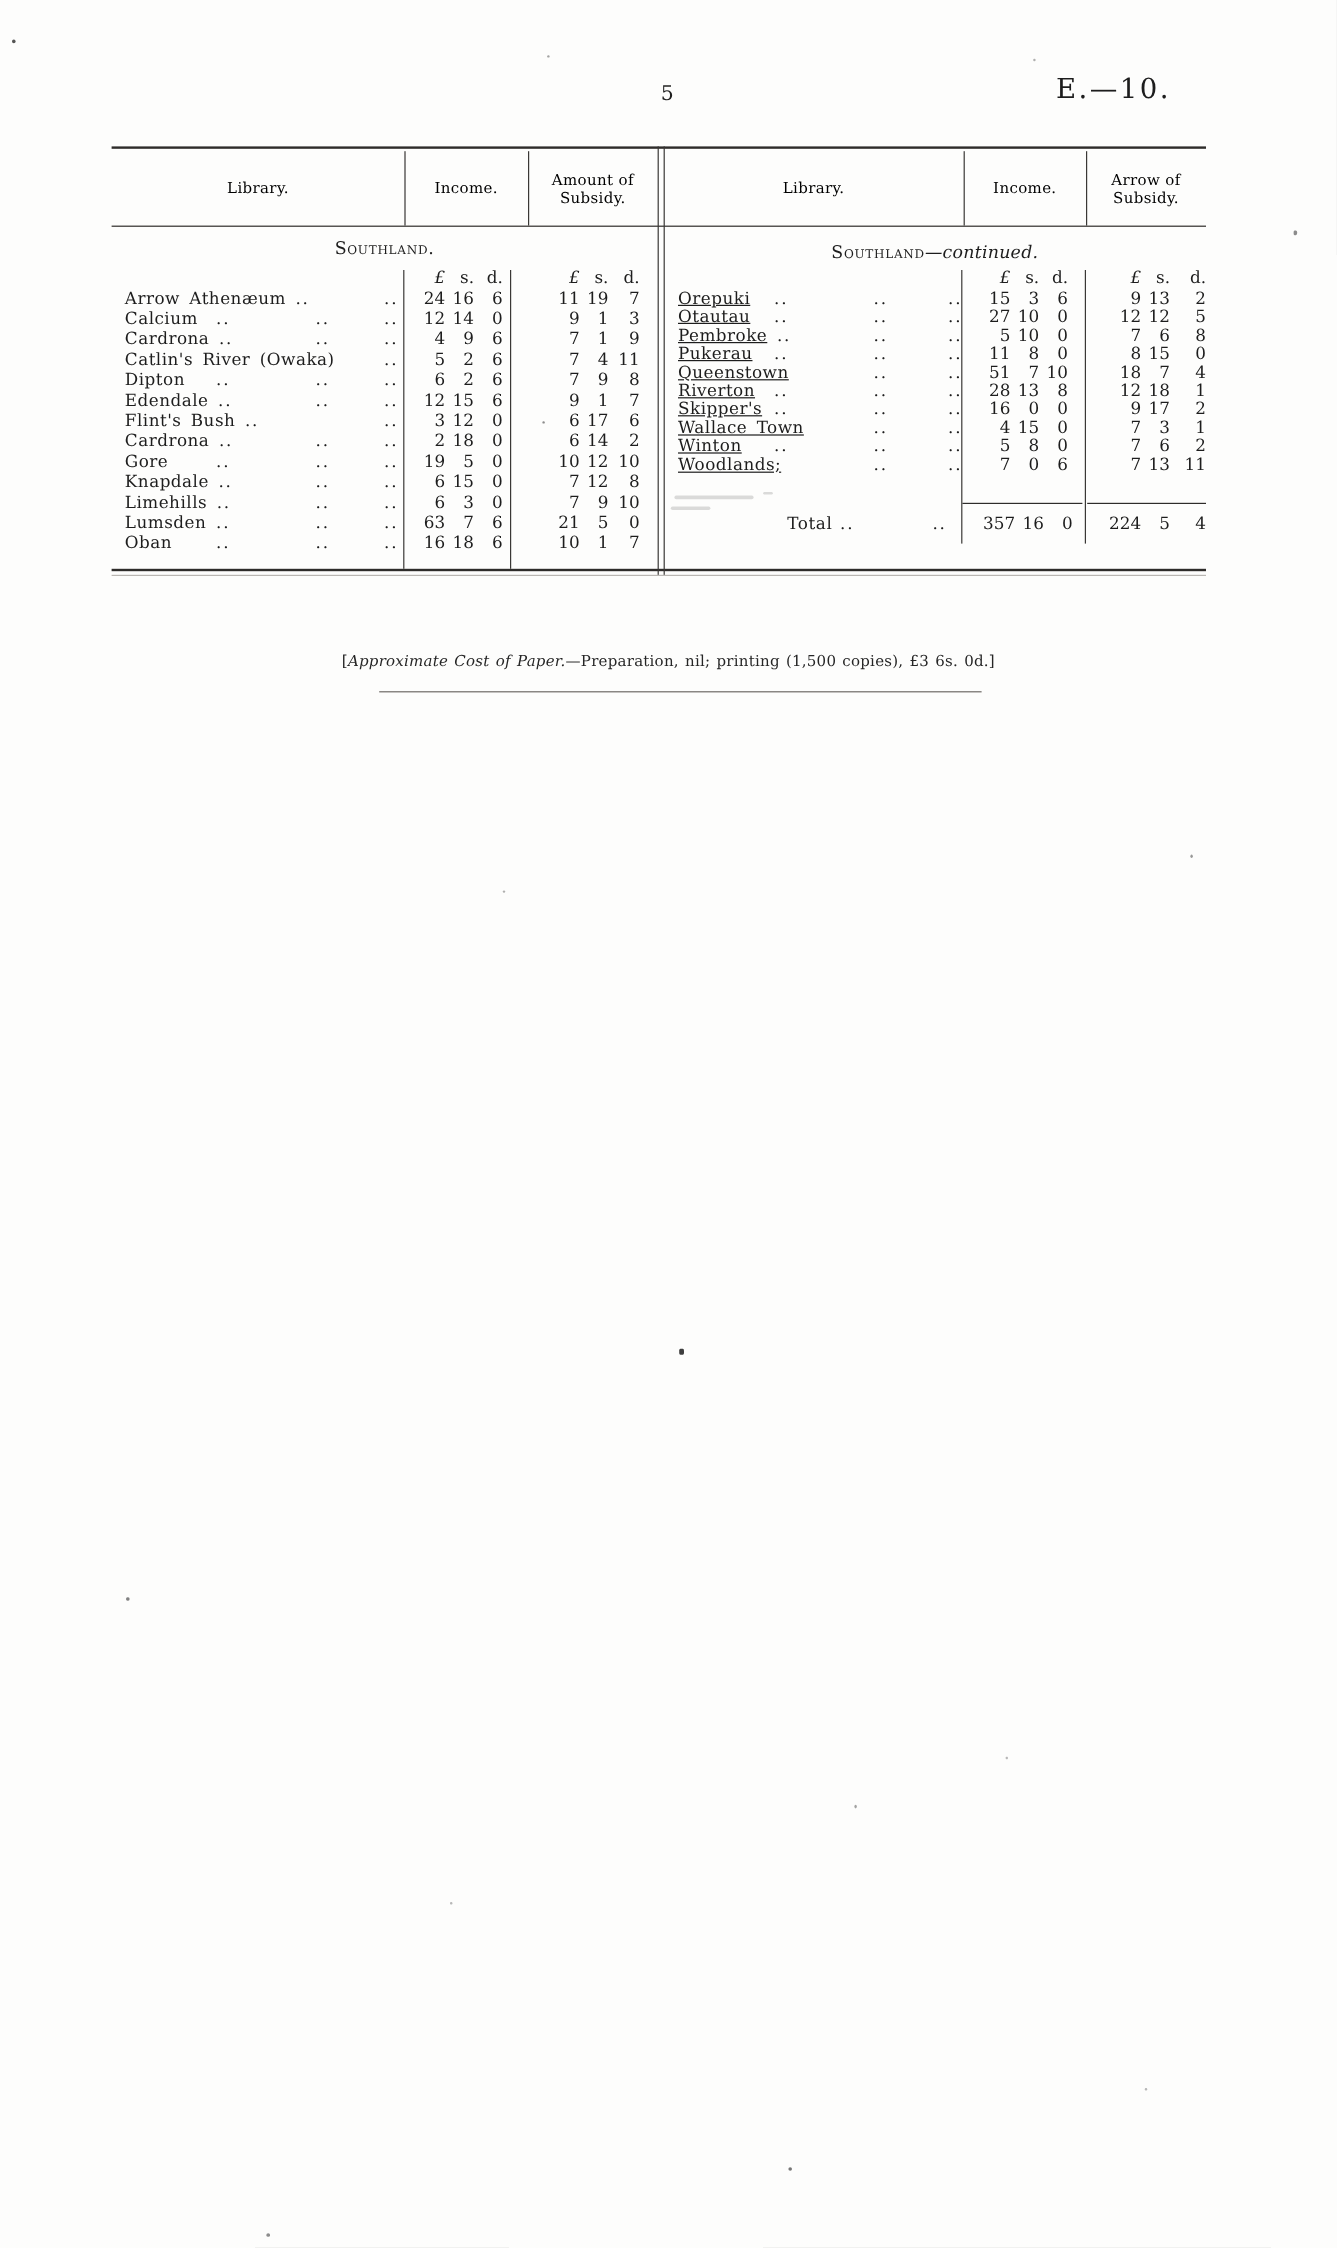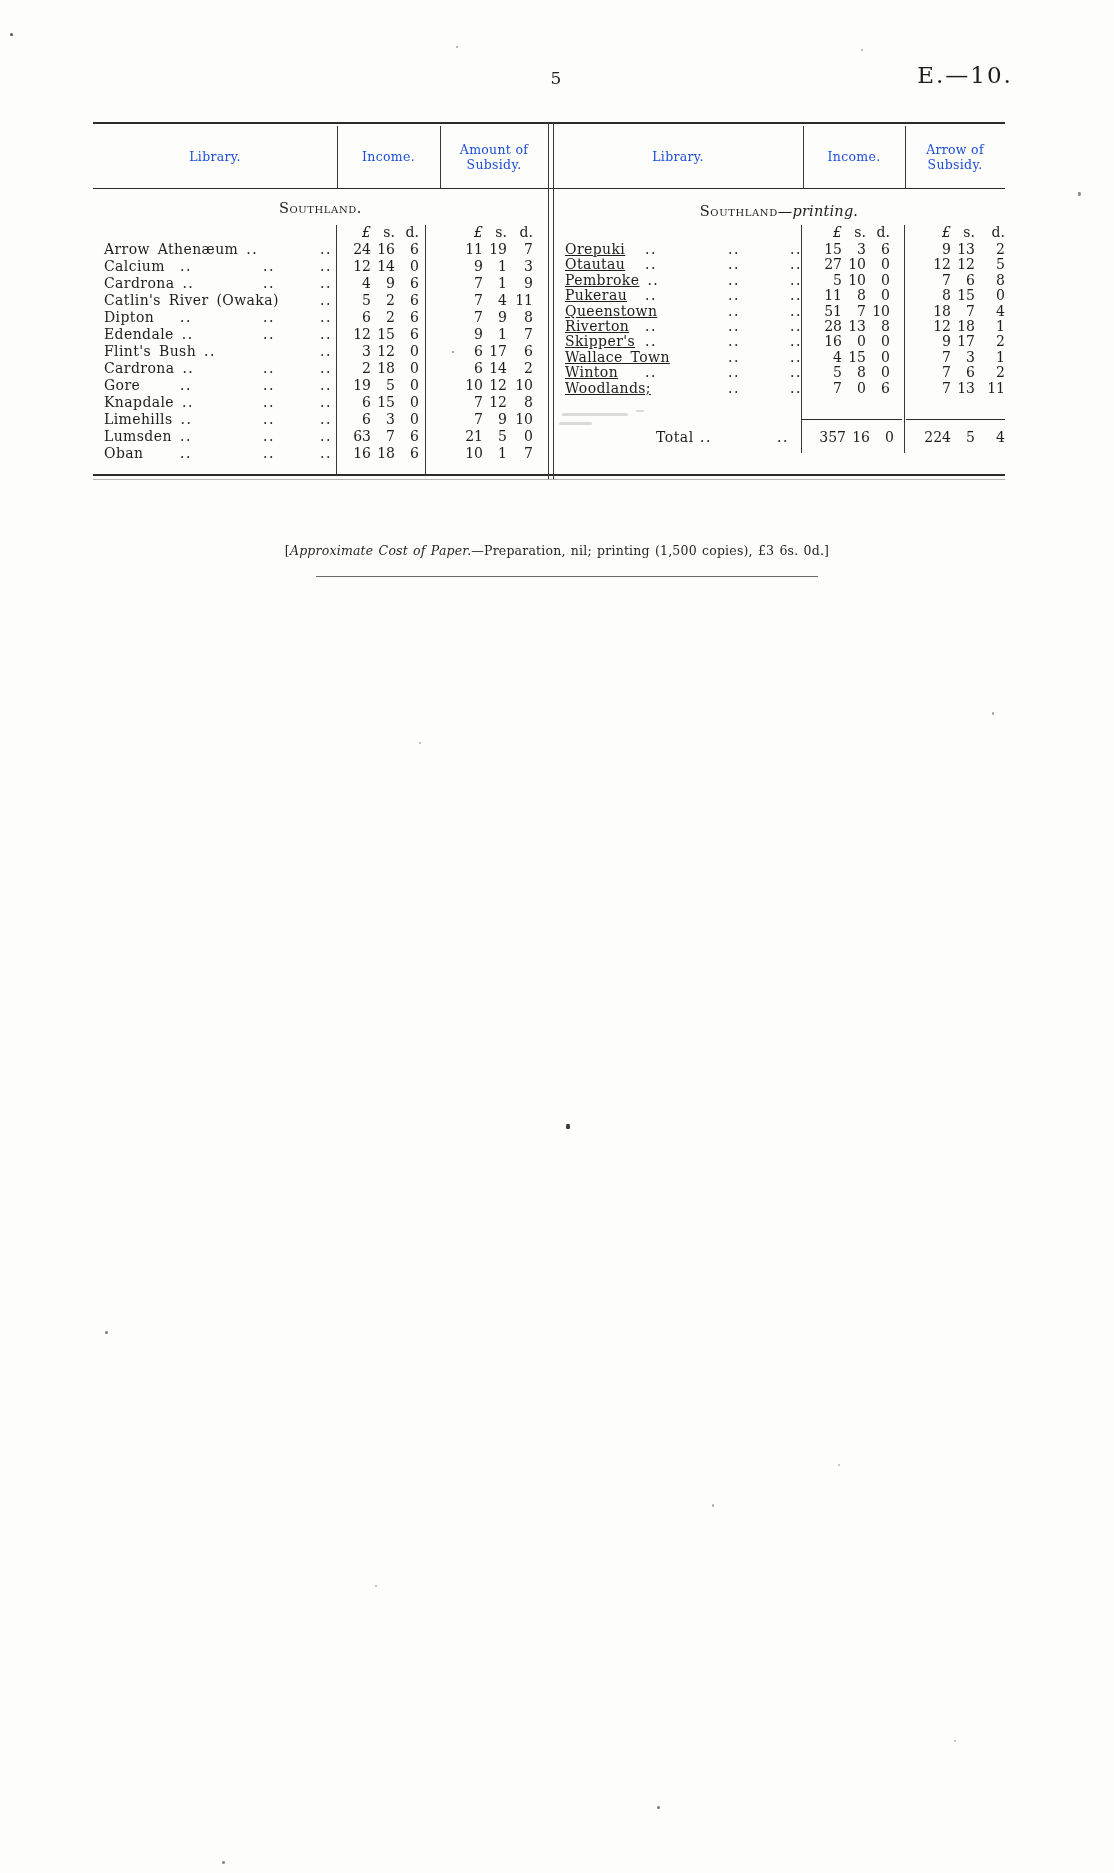--- a/index.html
+++ b/index.html
@@ -9,24 +9,24 @@
     font-family:"DejaVu Serif","Liberation Serif",serif;
     overflow:hidden;
   }
   .abs{position:absolute;}
   .rule{position:absolute;background:#2e2c2a;}
   .vline{position:absolute;width:1px;background:#3a3836;}
   .ctr{text-align:center;}
 
   
   .pageno{left:528px;top:68px;width:56px;font-size:17px;text-align:center;}
-  .doccode{left:880px;top:62px;width:170px;font-size:23px;letter-spacing:2px;text-align:center;}
-
-  
-  .colhead{font-size:12.5px;line-height:15px;letter-spacing:.3px;color:#1d4ed8;}
+  .doccode{left:880px;top:62px;width:170px;font-size:23px;letter-spacing:2px;text-align:left;}
+
+  
+  .colhead{font-size:12.5px;line-height:15px;letter-spacing:.3px;color:#000000;}
   .h-lib-l{left:93px;top:149px;width:244px;}
   .h-inc-l{left:337px;top:149px;width:103px;}
   .h-sub-l{left:440px;top:142px;width:108px;}
   .h-lib-r{left:553px;top:149px;width:250px;}
   .h-inc-r{left:803px;top:149px;width:102px;}
   .h-sub-r{left:905px;top:142px;width:100px;}
 
   
   .section{font-size:14.5px;font-variant:small-caps;letter-spacing:.6px;}
   .sec-l{left:93px;top:200px;width:455px;}
@@ -117,21 +117,21 @@
     <div>Subsidy.</div>
   </div>
   <div class="abs colhead ctr h-lib-r">Library.</div>
   <div class="abs colhead ctr h-inc-r">Income.</div>
   <div class="abs colhead ctr h-sub-r">
     <div>Arrow of</div>
     <div>Subsidy.</div>
   </div>
 
   <div class="abs section ctr sec-l">Southland.</div>
-  <div class="abs section ctr sec-r"><span>Southland</span><span class="cont">—printing.</span></div>
+  <div class="abs section ctr sec-r"><span>Southland</span><span class="cont">—continued.</span></div>
 
   <div class="abs lsd lsd-l">
     <div class="mcell inc-l">
         <span class="c1">£</span>
         <span class="c2">s.</span>
         <span class="c3">d.</span>
       </div>
     <div class="mcell sub-l">
         <span class="c1">£</span>
         <span class="c2">s.</span>

